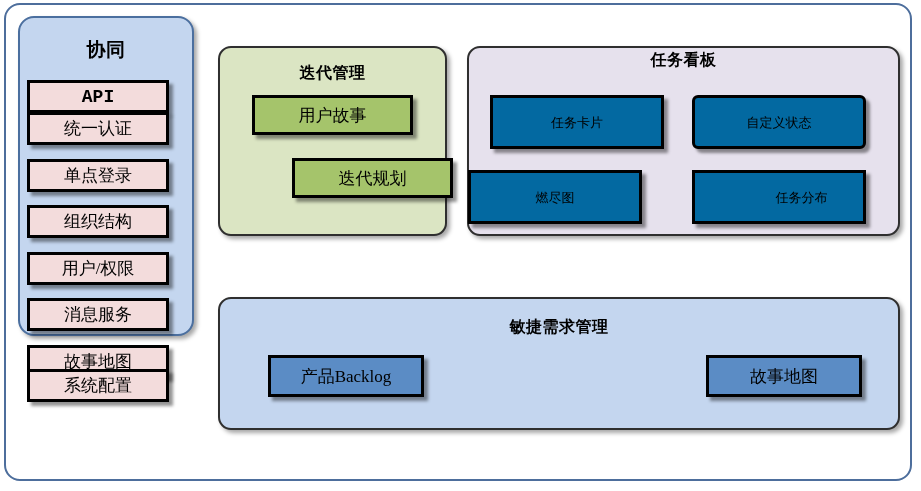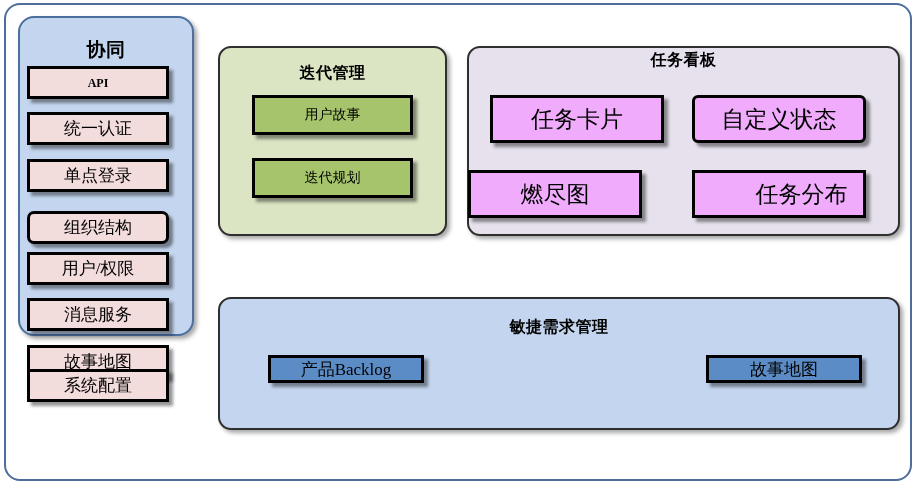--- a/index.html
+++ b/index.html
@@ -127,74 +127,75 @@
 
   
   .box.pink {
     background: #f3dcdc;
     left: 27px;
     width: 142px;
     height: 33px;
     font-size: 17px;
   }
   .box.pink.api {
-    font-family: Liberation Serif, serif;
+    font-family: Liberation Mono, monospace;
     font-weight: bold;
-    font-size: 12px;
+    font-size: 18px;
+    margin-top: 14px;
   }
 
   
   .box.green {
     background: #a5c46b;
     width: 161px;
     height: 40px;
     left: 252px;
-    font-size: 14px;
+    font-size: 17px;
   }
 
   
   .box.purple {
-    background: #f0abfc;
+    background: #0369a1;
     width: 174px;
-    height: 48px;
-    font-size: 23px;
+    height: 54px;
+    font-size: 13px;
   }
 
   
   .box.blue {
     background: #5b8cc5;
     width: 156px;
-    height: 28px;
+    height: 42px;
     font-size: 17px;
   }
 </style>
 </head>
 <body>
 
 <div id="canvas">
 
   <div class="outer-frame"></div>
 
   <div class="panel" id="panel-collab">
     <div class="panel-title">协同</div>
   </div>
   <div class="box pink api" style="top:66px;">API</div>
   <div class="box pink" style="top:112px;">统一认证</div>
   <div class="box pink" style="top:159px;">单点登录</div>
-  <div class="box pink" style="top:211px;border-radius:7px;">组织结构</div>
+  <div class="box pink" style="top:205px;">组织结构</div>
   <div class="box pink" style="top:252px;">用户/权限</div>
   <div class="box pink" style="top:298px;">消息服务</div>
   <div class="box pink" style="top:345px;">故事地图</div>
   <div class="box pink" style="top:369px;">系统配置</div>
 
   <div class="panel" id="panel-iteration">
     <div class="panel-title">迭代管理</div>
   </div>
   <div class="box green" style="top:95px;">用户故事</div>
-  <div class="box green" style="top:158px;">迭代规划</div>
+  <div class="box green" style="top:158px;margin-left:40px;">迭代规划</div>
 
   <div class="panel" id="panel-taskboard">
     <div class="panel-title">任务看板</div>
   </div>
   <div class="box purple" style="left:490px; top:95px;">任务卡片</div>
   <div class="box purple" style="left:692px; top:95px;border-radius:6px;">自定义状态</div>
   <div class="box purple" style="left:468px; top:170px;">燃尽图</div>
   <div class="box purple" style="left:692px; top:170px;padding-left:45px;">任务分布</div>
 
   <div class="panel" id="panel-agile">

